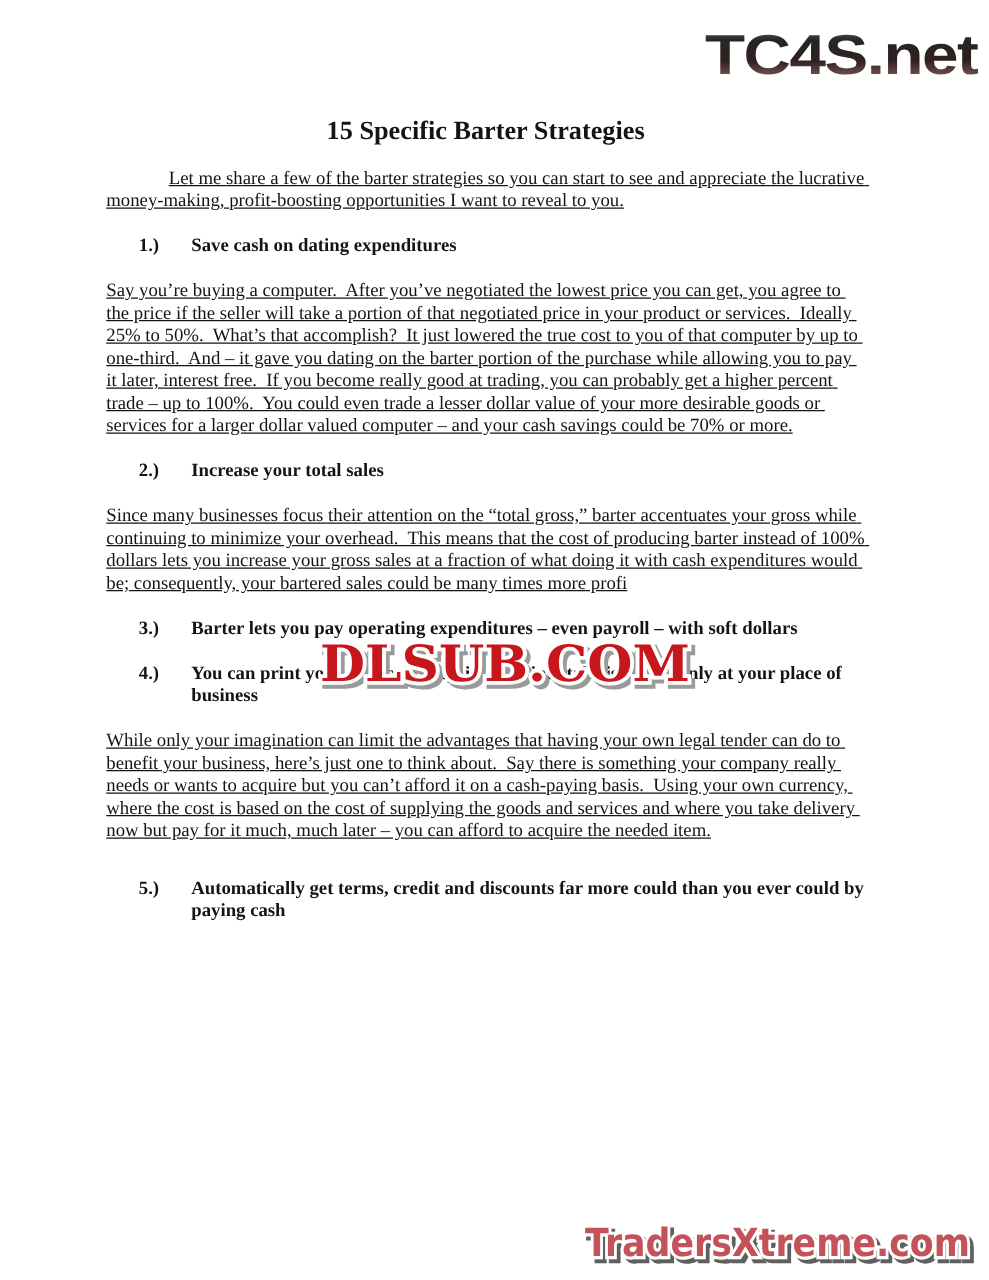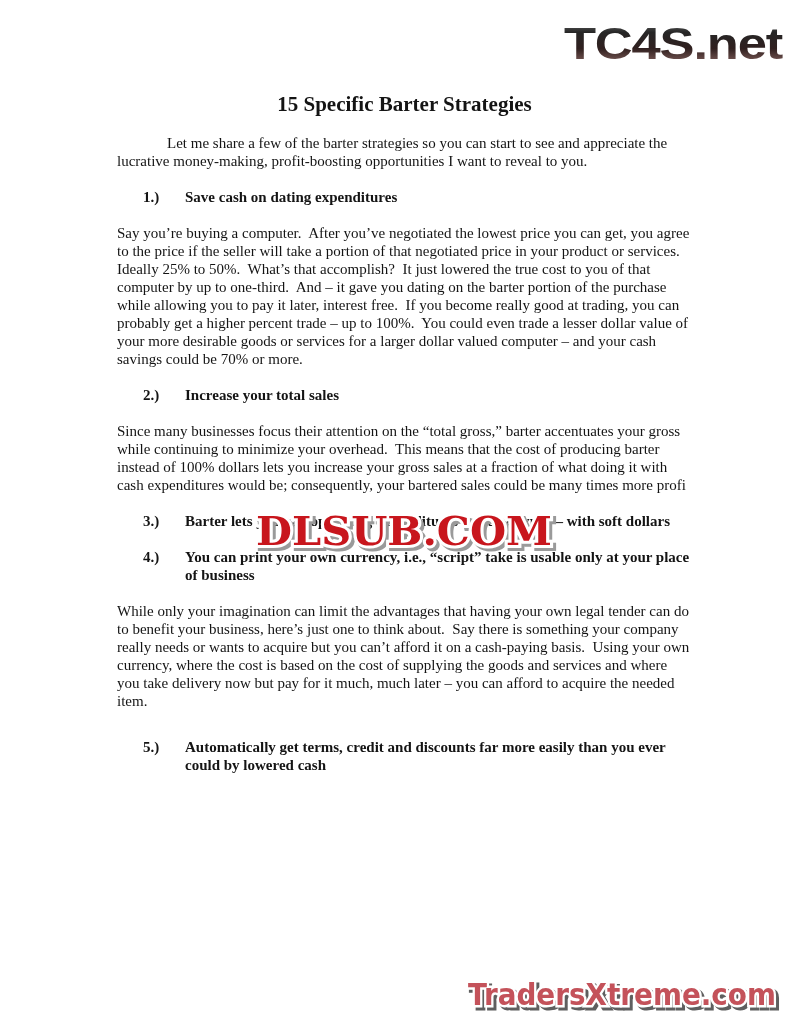--- a/index.html
+++ b/index.html
@@ -19,34 +19,35 @@
     top: 2px;
     right: 5px;
     width: 228px;
     height: 50px;
     margin-top: 15px;
   }
 
   
   .content {
     position: relative;
-    padding: 92px 99px 0 117px;
+    padding: 92px 99px 0 85px;
     font-size: 15px;
     line-height: 18px;
   }
   .doc-title {
     margin: 0;
     font-size: 21px;
     line-height: 24px;
     font-weight: bold;
     text-align: center;
   }
   p.body-para {
     margin: 18px 0;
     white-space: pre-wrap;
+    text-decoration: underline;
   }
   p.intro-para { text-indent: 50px; }
 
   .item-heading {
     display: grid;
     grid-template-columns: 42px 1fr;
     margin: 18px 0 18px 26px;
     font-weight: bold;
   }
   .item-heading.extra-gap { margin-top: 28px; }
@@ -113,21 +114,21 @@
   </div>
 
   <div class="item-heading">
     <span class="item-num">4.)</span>
     <span class="item-text">You can print your own currency, i.e., “script” take is usable only at your place of business</span>
   </div>
   <p class="body-para">While only your imagination can limit the advantages that having your own legal tender can do to benefit your business, here’s just one to think about.  Say there is something your company really needs or wants to acquire but you can’t afford it on a cash-paying basis.  Using your own currency, where the cost is based on the cost of supplying the goods and services and where you take delivery now but pay for it much, much later – you can afford to acquire the needed item.</p>
 
   <div class="item-heading extra-gap">
     <span class="item-num">5.)</span>
-    <span class="item-text">Automatically get terms, credit and discounts far more easily than you ever could by lowered cash</span>
+    <span class="item-text">Automatically get terms, credit and discounts far more could than you ever could by paying cash</span>
   </div>
 
 </div>
 
 <div class="dlsub-watermark">
   <svg width="312" height="52" viewBox="0 0 312 52">
 
     <text x="158" y="40" text-anchor="middle" font-family="DejaVu Serif, serif" font-size="40" font-weight="bold" textLength="296" lengthAdjust="spacingAndGlyphs" fill="#9a9a9a" stroke="#9a9a9a" stroke-width="6" paint-order="stroke">DLSUB.COM</text>
 
     <text x="155" y="37" text-anchor="middle" font-family="DejaVu Serif, serif" font-size="40" font-weight="bold" textLength="296" lengthAdjust="spacingAndGlyphs" fill="#c8161d" stroke="#ffffff" stroke-width="6" paint-order="stroke">DLSUB.COM</text>

